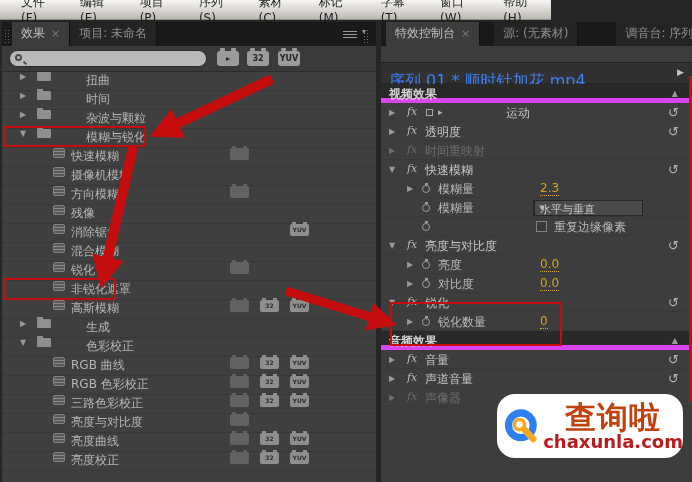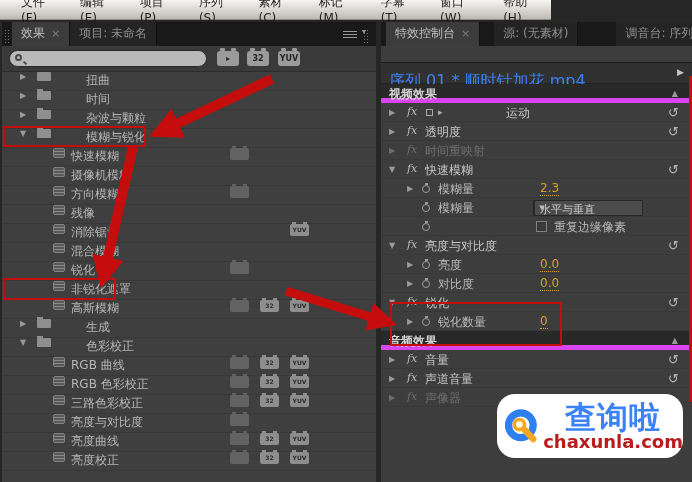--- a/index.html
+++ b/index.html
@@ -97,21 +97,21 @@
   .redbox{position:absolute;border:2px solid #c60d0d;}
   #redbox-1{left:3px;top:126px;width:143px;height:21px;}
   #redbox-2{left:3px;top:278px;width:113px;height:22px;}
   #redbox-3{left:390px;top:302px;width:172px;height:44px;}
   #red-strip{position:absolute;left:689px;top:76px;width:3px;height:326px;background:#c60d0d;}
 
   
   #watermark{position:absolute;left:497px;top:394px;width:186px;height:64px;background:#ffffff;
     border-radius:18px;z-index:20;display:flex;align-items:center;padding-left:5px;}
   #wm-text{display:flex;flex-direction:column;align-items:center;margin-left:2px;}
-  #wm-brand{font-size:31px;font-weight:700;color:#3b82f6;line-height:1.05;letter-spacing:1px;white-space:nowrap;}
+  #wm-brand{font-size:31px;font-weight:700;color:#c2410c;line-height:1.05;letter-spacing:1px;white-space:nowrap;}
   #wm-domain{font-size:18px;font-weight:700;color:#b91c1c;line-height:1;}
 </style>
 </head>
 <body>
 
 <div id="app">
 
   <nav id="menubar">
       <span class="menu-item">文件(F)</span>
       <span class="menu-item">编辑(E)</span>

